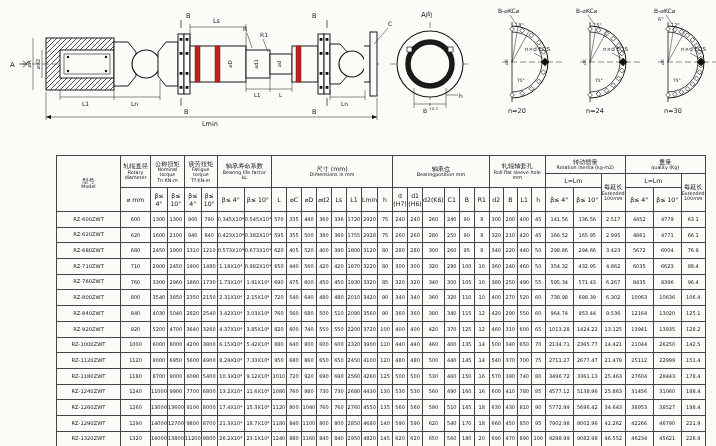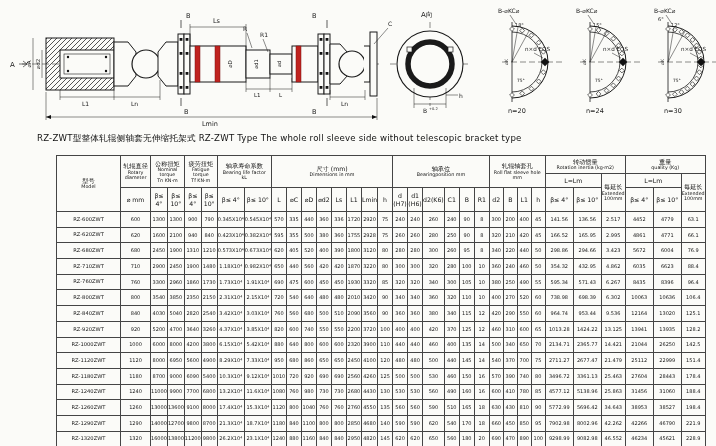--- a/index.html
+++ b/index.html
@@ -256,21 +256,20 @@
         <text x="671" y="27" font-size="5" stroke="none" fill="#111">12°</text>
         <text x="658" y="21" font-size="5" stroke="none" fill="#111">6°</text>
         <text x="681" y="51" font-size="5.6" stroke="none" fill="#111">n×d EQS</text>
         <line x1="690" y1="53" x2="699" y2="58" stroke-width="0.5"></line>
         <text x="664" y="62" font-size="4.6" transform="rotate(-90 664 62)" text-anchor="middle" stroke="none" fill="#111">⌀K</text>
         <text x="673" y="82" font-size="4.4" stroke="none" fill="#111">75°</text>
         <text x="664" y="113" font-size="6.5" stroke="none" fill="#111">n=30</text>
       </g>
   </svg>
 
-  <div class="title-line">RZ-ZWT型整体轧辊侧轴套无伸缩托架式 RZ-ZWT Type The whole roll sleeve side without telescopic bracket type</div>
 
   <table class="spec" id="spec-table">
     <colgroup id="spec-cols">
         <col style="width: 64px;">
         <col style="width: 30px;">
         <col style="width: 16px;">
         <col style="width: 16px;">
         <col style="width: 16px;">
         <col style="width: 16px;">
         <col style="width: 26px;">

